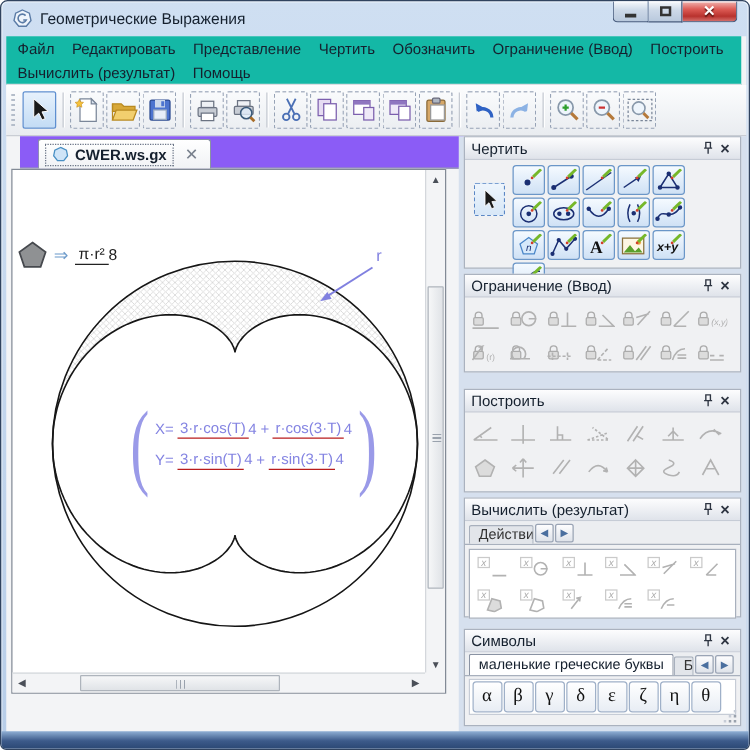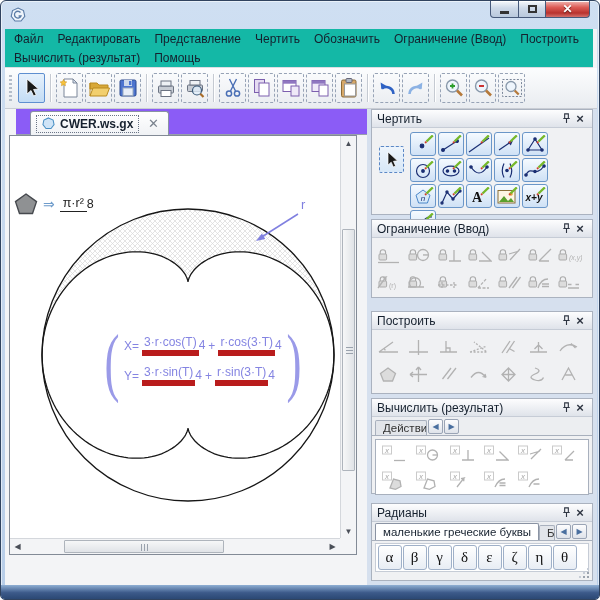--- a/index.html
+++ b/index.html
@@ -68,21 +68,21 @@
   .pform{position:absolute;left:4px;top:56px;display:flex;align-items:center;gap:5px;}
   .implies{color:#6f9ccb;font-size:14px;}
   .frac{display:inline-flex;flex-direction:row;align-items:center;line-height:1.15;}
   .frac .num{padding:0 3px;border-bottom:1px solid #222;}
   .pfrac{font-size:12.5px;color:#222;}
   .eqbox{position:absolute;left:92px;top:200px;display:flex;align-items:center;color:#8484e2;font-size:12px;}
   .paren{font-family:"Liberation Serif",serif;font-weight:100;font-size:60px;color:#9a9ae8;
     transform:scaleY(1.28) scaleX(.75);line-height:0;}
   .eqrows{display:flex;flex-direction:column;gap:10px;margin:0 2px;}
   .eqrow{display:flex;align-items:center;gap:3px;}
-  .eqrow .frac .num{border-bottom:6px solid #b91c1c;padding:0 2px;}
+  .eqrow .frac .num{border-bottom:1px solid #b91c1c;padding:0 2px;}
   .rlabel{position:absolute;left:291px;top:61px;color:#8080e0;font-size:13px;}
   
   .dock{position:absolute;left:362px;top:80px;width:230px;height:478px;background:#d6e0ee;}
   .panel{margin:0 4px;background:#f0f1f3;border:1px solid #aab2bf;position:relative;}
   .phead{height:18px;background:linear-gradient(#fdfdfe,#dfe3ea);border-bottom:1px solid #c6ccd6;
     display:flex;align-items:center;padding:0 5px;}
   .phead .ptitle{flex:1;}
   .pinbtn,.pclose{width:14px;height:14px;display:flex;align-items:center;justify-content:center;color:#2e3542;}
   .pclose{font-size:13px;font-weight:bold;}
   .p-draw{height:106px;}
@@ -122,20 +122,21 @@
 </style>
 </head>
 <body>
 
 <div class="window">
   <div class="titlebar">
     <svg class="appicon" viewBox="0 0 16 16">
       <path d="M8 1 L13.5 3.6 L14.8 9.4 L11 14 L5 14 L1.2 9.4 L2.5 3.6 Z" fill="#eef4fb" stroke="#5a7ba6" stroke-width="1.1"></path>
       <path d="M10.5 5.5 A3.4 3.4 0 1 0 11 9 L8.6 9" fill="none" stroke="#5a7ba6" stroke-width="1.3"></path>
     </svg>
+    <span class="apptitle">Геометрические Выражения</span>
     <div class="capbtns">
       <div class="capbtn min">
           <div class="glyph-min"></div>
         </div>
       <div class="capbtn max">
           <div class="glyph-max"></div>
         </div>
       <div class="capbtn close">
           <span class="glyph-close">✕</span>
         </div>
@@ -913,21 +914,21 @@
                 <g fill="none" stroke="#b2b2b2" stroke-width="1.3">
                   <path d="M12 17 q3.5 -8 10 -8 M16.5 14 h6"></path>
                 </g>
               </svg>
             </div>
           </div>
       </div>
 
       <div class="panel p-symbols">
         <div class="phead">
-          <span class="ptitle">Радианы</span>
+          <span class="ptitle">Символы</span>
           <span class="pinbtn">
               <svg width="11" height="11" viewBox="0 0 12 12">
                 <path d="M4 1 h4 v5 h-4 z M2.5 6 h7 M6 6 v5" fill="none" stroke="#2e3542" stroke-width="1.2"></path>
               </svg>
             </span>
           <span class="pclose">×</span>
         </div>
         <div class="vtabs">
           <div class="vtab">маленькие греческие буквы</div>
           <div class="vtab inactive" style="max-width:16px;">Б</div>

